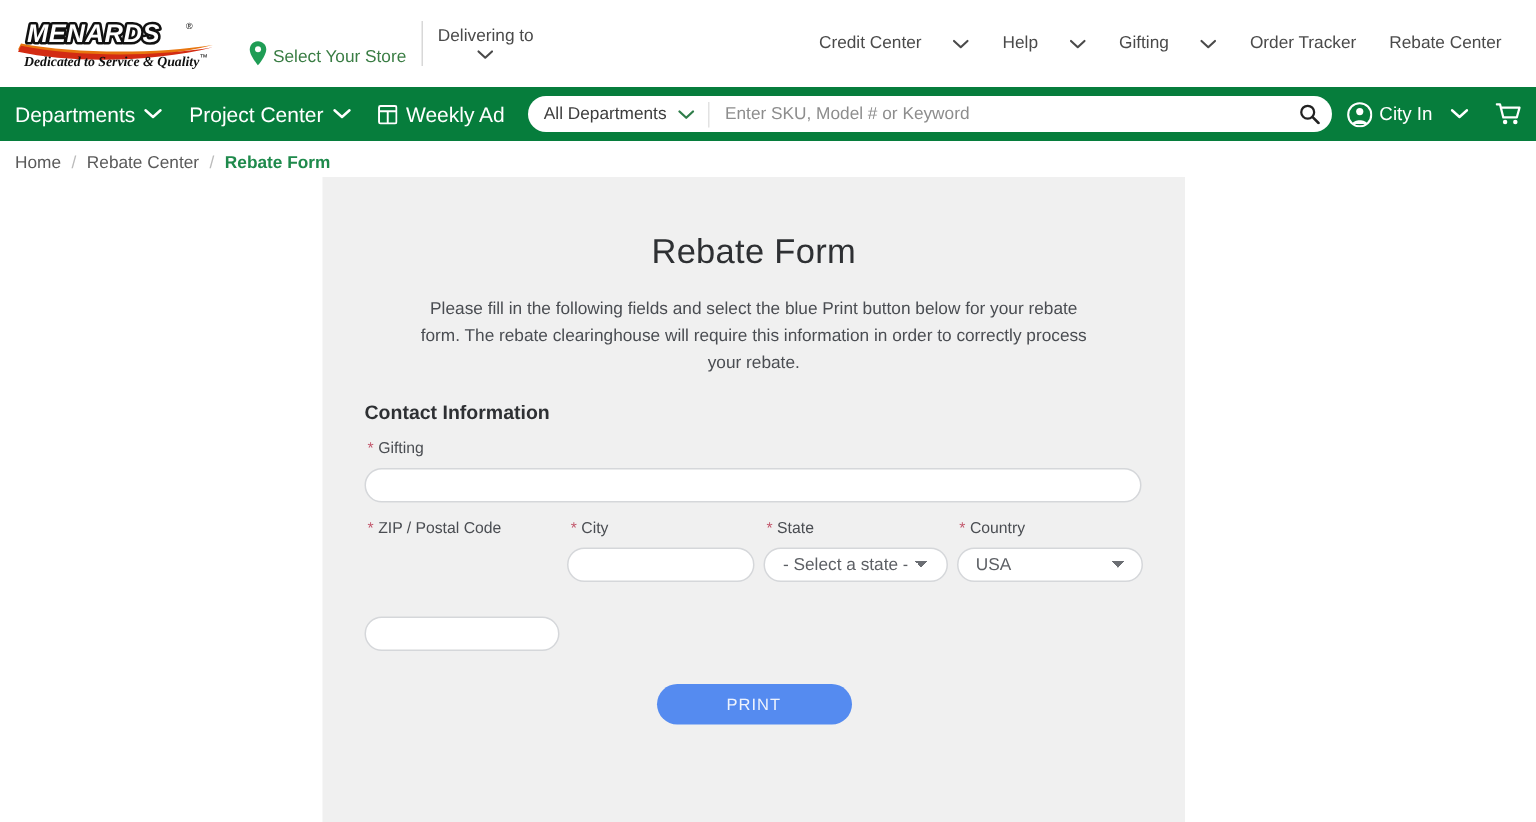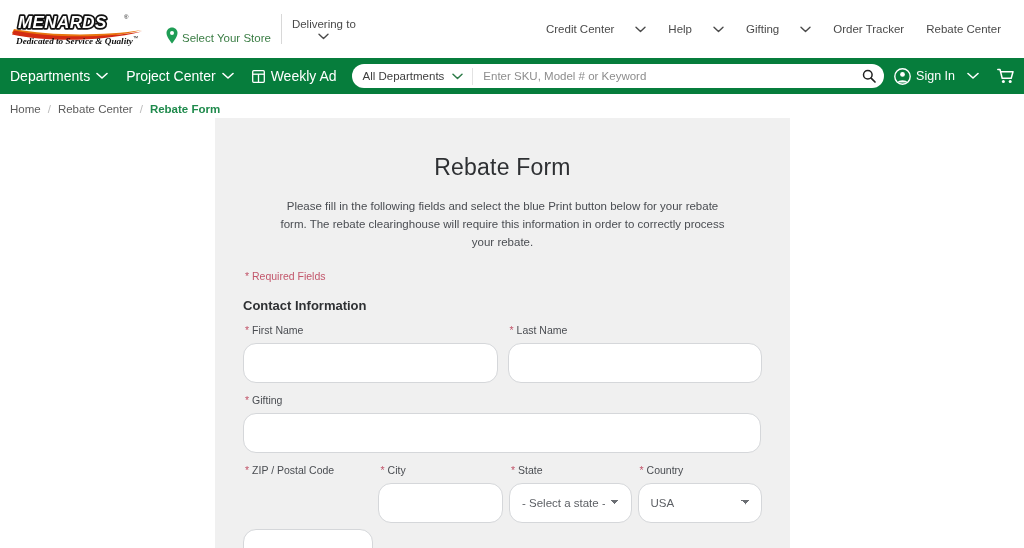--- a/index.html
+++ b/index.html
@@ -170,21 +170,21 @@
   .field-label {
     font-size: 10.5px;
     color: #4a4d52;
     margin-bottom: 7px;
     white-space: nowrap;
     padding-left: 2px;
   }
   .star { color: #c2566b; margin-right: 3px; }
 
   .txt {
-    height: 40px;
+    height: 23px;
     border: 1px solid #d5d7da;
     border-radius: 13px;
     background: #fff;
     outline: none;
     font-size: 11.5px;
     font-family: "Liberation Sans", sans-serif;
     color: #333;
     padding: 0 12px;
     width: 100%;
   }
@@ -327,21 +327,21 @@
       </svg>
     </button>
   </div>
 
   <div class="signin">
     <svg width="17" height="17" viewBox="0 0 17 17">
       <circle cx="8.5" cy="8.5" r="7.7" fill="none" stroke="#fff" stroke-width="1.4"></circle>
       <circle cx="8.5" cy="6.4" r="2.4" fill="#fff"></circle>
       <path d="M3.5 14.6 C4.4 11.4 12.6 11.4 13.5 14.6 Z" fill="#fff"></path>
     </svg>
-    <span>Sign In</span>
+    <span>City In</span>
     <svg width="12" height="8" viewBox="0 0 12 8" style="margin-left:7px">
       <path d="M1 1.5 L6 6 L11 1.5" fill="none" stroke="#ffffff" stroke-width="1.6" stroke-linecap="round" stroke-linejoin="round"></path>
     </svg>
   </div>
 
   <div class="cart-btn">
     <svg width="17" height="16" viewBox="0 0 17 16">
       <path d="M0.8 1.5 L3 1.5 L5.2 10.3 L14.2 10.3 L16 3.8 L3.6 3.8" fill="none" stroke="#fff" stroke-width="1.5" stroke-linecap="round" stroke-linejoin="round"></path>
       <circle cx="6.4" cy="13.4" r="1.5" fill="#fff"></circle>
       <circle cx="13.2" cy="13.4" r="1.5" fill="#fff"></circle>
@@ -356,39 +356,23 @@
   <span class="bc-sep">/</span>
   <span class="bc-current">Rebate Form</span>
 </div>
 
 <div class="panel">
 
   <h1 class="form-title">Rebate Form</h1>
 
   <p class="form-desc">Please fill in the following fields and select the blue Print button below for your rebate form. The rebate clearinghouse will require this information in order to correctly process your rebate.</p>
 
-  <div class="required-note">* Required Fields</div>
 
   <div class="section-title">Contact Information</div>
 
-  <div class="row">
-    <div class="field w-half">
-      <span class="field-label">
-        <span class="star">*</span><span>First Name</span>
-      </span>
-      <input class="txt" type="text" value="" style="">
-    </div>
-    <div class="gap-half"></div>
-    <div class="field w-half">
-      <span class="field-label">
-        <span class="star">*</span><span>Last Name</span>
-      </span>
-      <input class="txt" type="text" value="" style="">
-    </div>
-  </div>
 
   <div class="row">
     <div class="field w-full">
       <span class="field-label">
         <span class="star">*</span><span>Gifting</span>
       </span>
       <input class="txt" type="text" value="" style="">
     </div>
   </div>
 

